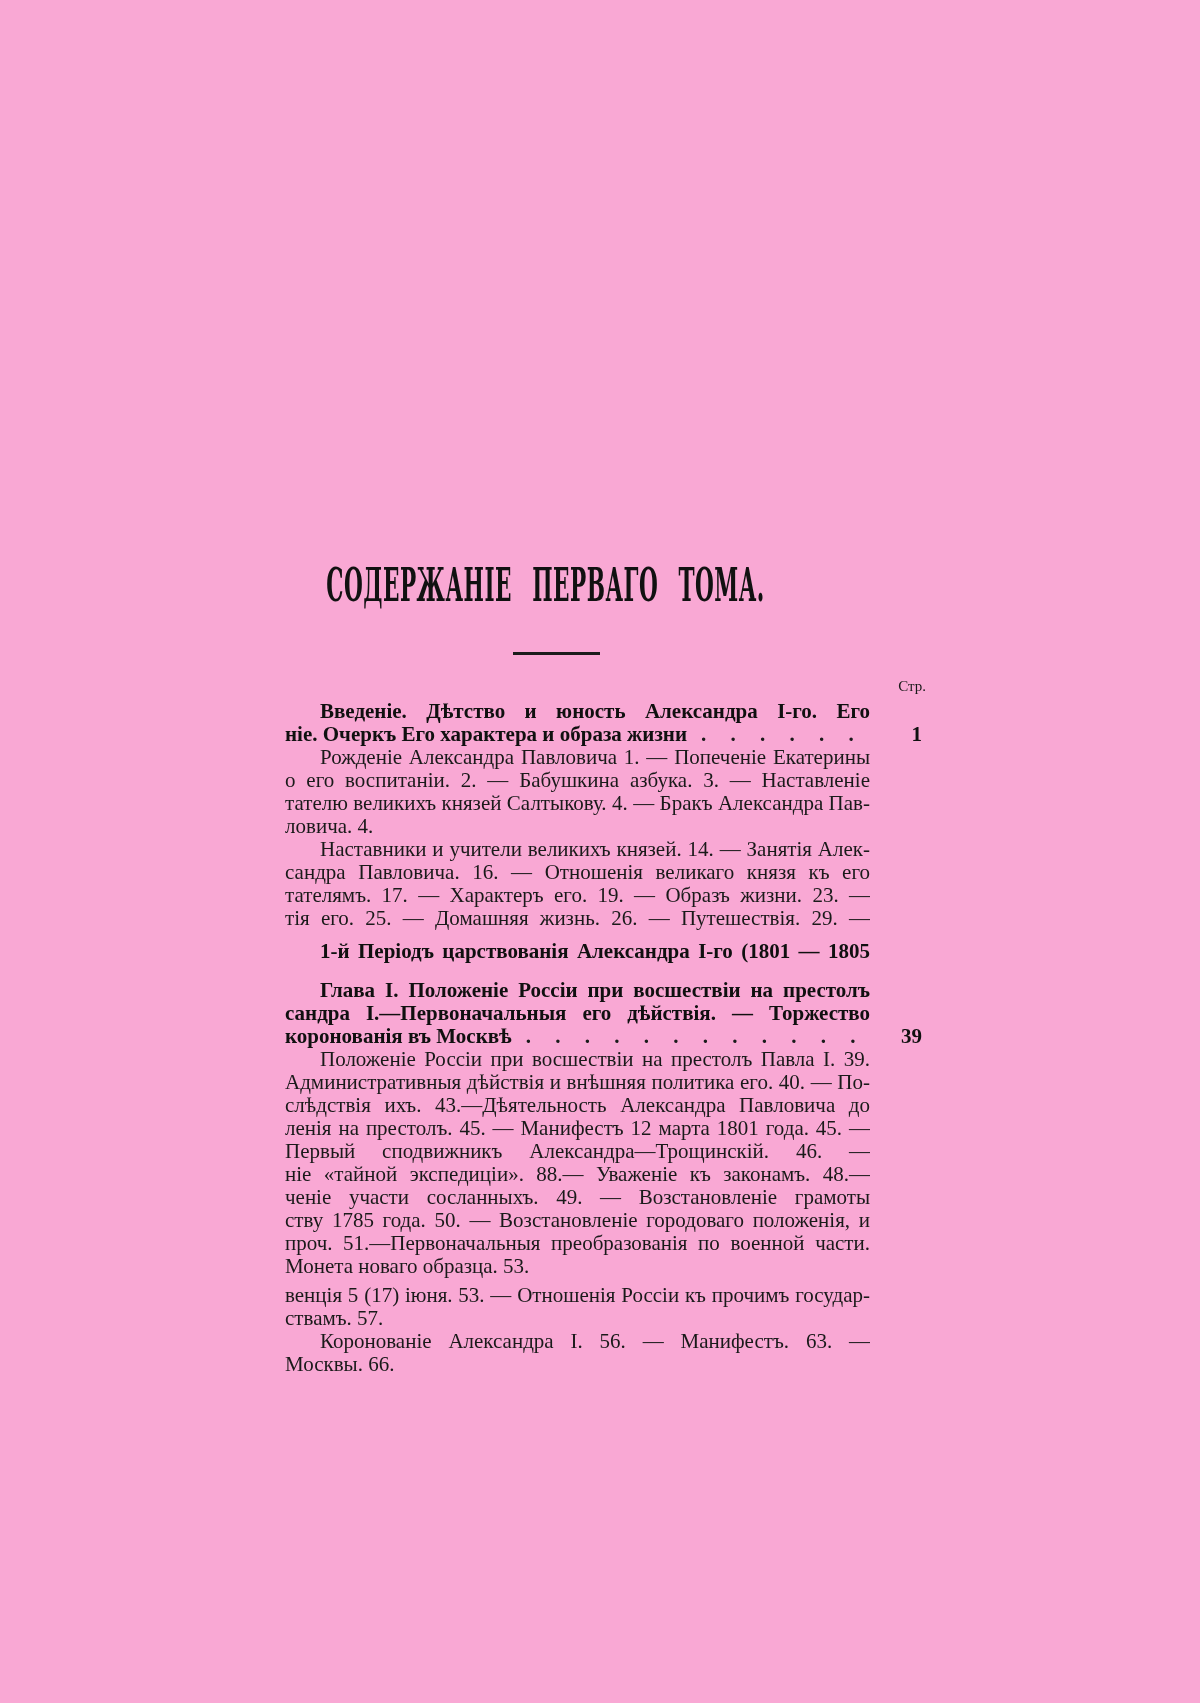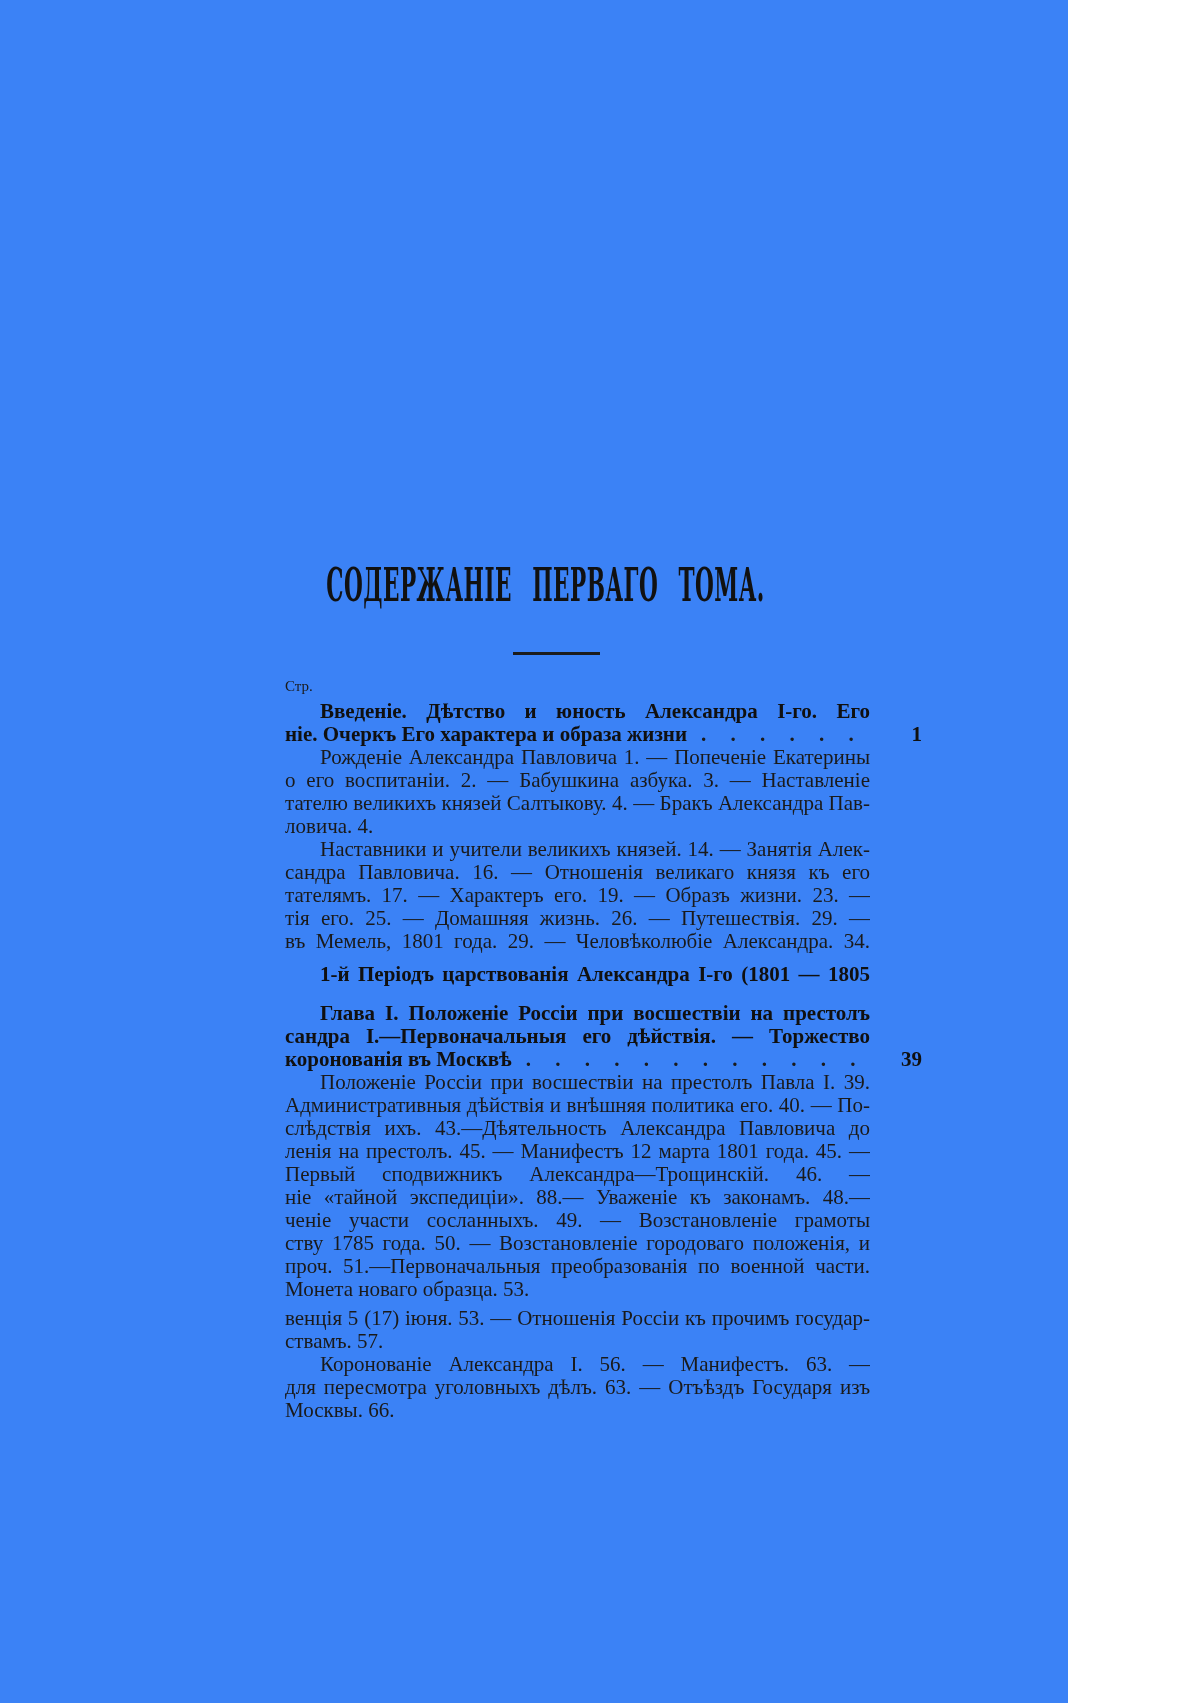--- a/index.html
+++ b/index.html
@@ -2,23 +2,23 @@
 <html><head>
 <meta charset="utf-8">
 <style>
   html, body {
     margin: 0;
     padding: 0;
     background: #ffffff;
   }
   .page {
     position: relative;
-    width: 1068px;
+    width: 1200px;
     height: 1703px;
-    background: #3b82f6;
+    background: #f9a8d4;
     overflow: hidden;
     font-family: "Liberation Serif", "DejaVu Serif", serif;
     color: #1a1a1a;
   }
   
   .title-wrap {
     position: absolute;
     top: 560px;
     left: 0;
     width: 1092px;
@@ -50,21 +50,21 @@
   .toc-column {
     position: absolute;
     top: 676px;
     left: 285px;
     width: 645px;
   }
   .page-col-label {
     height: 20px;
     line-height: 20px;
     font-size: 15px;
-    text-align: left;
+    text-align: right;
     padding-right: 4px;
     margin-bottom: 4px;
     color: #1a1a1a;
   }
   .toc-entry { }
   .toc-entry.bold .line,
   .toc-entry.bold .line-text { font-weight: 700; color: #101010; }
   .line {
     width: 585px;
     height: 23px;
@@ -131,21 +131,20 @@
           <div class="line indent just"><span>Рожденіе Александра Павловича 1. — Попеченіе Екатерины II-й</span></div>
           <div class="line just"><span>о его воспитаніи. 2. — Бабушкина азбука. 3. — Наставленіе воспи-</span></div>
           <div class="line just"><span>тателю великихъ князей Салтыкову. 4. — Бракъ Александра Пав-</span></div>
           <div class="line"><span>ловича. 4.</span></div>
         </div>
         <div class="toc-entry">
           <div class="line indent just"><span>Наставники и учители великихъ князей. 14. — Занятія Алек-</span></div>
           <div class="line just"><span>сандра Павловича. 16. — Отношенія великаго князя къ его воспи-</span></div>
           <div class="line just"><span>тателямъ. 17. — Характеръ его. 19. — Образъ жизни. 23. — Заня-</span></div>
           <div class="line just"><span>тія его. 25. — Домашняя жизнь. 26. — Путешествія. 29. — Поѣздка</span></div>
-          <div class="line just"><span>въ Мемель, 1801 года. 29. — Человѣколюбіе Александра. 34.</span></div>
         </div>
         <div class="toc-entry bold" style="margin-top: 10px;">
           <div class="line indent just"><span>1-й Періодъ царствованія Александра І-го (1801 — 1805 г.).</span></div>
         </div>
         <div class="toc-entry bold" style="margin-top: 16px;">
           <div class="line indent just"><span>Глава I. Положеніе Россіи при восшествіи на престолъ Алек-</span></div>
           <div class="line just"><span>сандра I.—Первоначальныя его дѣйствія. — Торжество священнаго</span></div>
           <div class="line leaderline">
             <span class="line-text"><span>коронованія въ Москвѣ</span></span>
             <span class="leader">. . . . . . . . . . . . . . . . . . . . . . . . . . . . . . . . . . . . . . . . </span>
@@ -163,19 +162,18 @@
           <div class="line just"><span>ству 1785 года. 50. — Возстановленіе городоваго положенія, и</span></div>
           <div class="line just"><span>проч. 51.—Первоначальныя преобразованія по военной части. 52.—</span></div>
           <div class="line"><span>Монета новаго образца. 53.</span></div>
         </div>
         <div class="toc-entry" style="margin-top: 6px;">
           <div class="line just"><span>венція 5 (17) іюня. 53. — Отношенія Россіи къ прочимъ государ-</span></div>
           <div class="line"><span>ствамъ. 57.</span></div>
         </div>
         <div class="toc-entry">
           <div class="line indent just"><span>Коронованіе Александра I. 56. — Манифестъ. 63. — Коммисія</span></div>
-          <div class="line just"><span>для пересмотра уголовныхъ дѣлъ. 63. — Отъѣздъ Государя изъ</span></div>
           <div class="line"><span>Москвы. 66.</span></div>
         </div>
       </div>
   </div>
 
 </div>
 
 </body></html>

